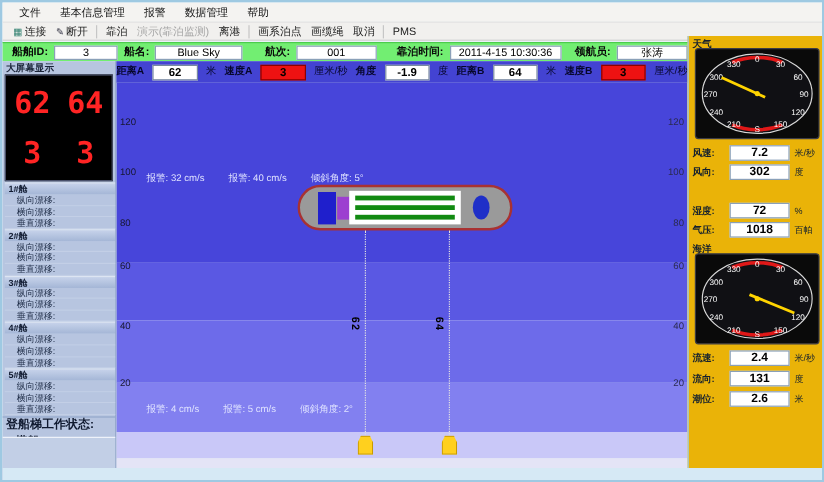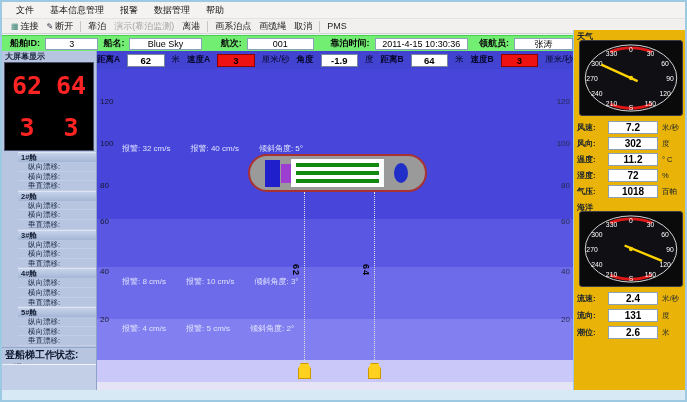--- a/index.html
+++ b/index.html
@@ -33,21 +33,21 @@
   
   .sidebar { position: absolute; left: 0; top: 49px; width: 95px; bottom: 0;
     background: #b7c5e0; border-right: 1px solid #8fa3c8; }
   .sb-title { height: 11px; line-height: 11px; font-size: 8px; font-weight: bold;
     color: #1a2438; padding-left: 3px; }
   .display { position: absolute; left: 2px; top: 11px; width: 90px; height: 89px;
     background: #000; border: 1px solid #49506a; }
   .display-row { display: flex; justify-content: space-around;
     color: #ff2424; font-family: "DejaVu Sans Mono", monospace;
     font-size: 25px; font-weight: bold; height: 42px; line-height: 46px; }
-  .holds { position: absolute; top: 101px; left: 16px; right: 0; }
+  .holds { position: absolute; top: 101px; left: 2px; right: 0; }
   .hold-header { height: 10px; line-height: 10px; font-size: 7.5px; font-weight: bold;
     color: #101a30; background: linear-gradient(#c6d2ea, #a4b6d6);
     border-top: 1px solid #dde5f2; padding-left: 3px; }
   .hold-row { height: 9.6px; line-height: 9.5px; font-size: 7.5px; color: #1c2a44;
     padding-left: 10px; border-bottom: 1px solid #c3cfe6; background: #b7c5e0; }
   .ladder { position: absolute; top: 296px; left: 0; right: 0; height: 14px;
     line-height: 14px; font-size: 10px; font-weight: bold; color: #101a30;
     padding-left: 3px; border-top: 1px solid #93a7ca; }
   .ladder .lval { margin-left: 8px; }
   .sb-strip1 { position: absolute; top: 313px; height: 38px; left: 0; right: 0;
@@ -219,26 +219,21 @@
     <div class="band band3"></div>
     <div class="band band4"></div>
     <div class="band dock"></div>
     <div class="band band6"></div>
 
     <div class="zone-text" style="top:74px">
       <span>报警: 32 cm/s</span>
       <span>报警: 40 cm/s</span>
       <span>倾斜角度: 5°</span>
     </div>
-    <div class="zone-text" style="top:207px">
-      <span>报警: 8 cm/s</span>
-      <span>报警: 10 cm/s</span>
-      <span>倾斜角度: 3°</span>
-    </div>
-    <div class="zone-text" style="top:254px">
+    <div class="zone-text" style="top:266px">
       <span>报警: 4 cm/s</span>
       <span>报警: 5 cm/s</span>
       <span>倾斜角度: 2°</span>
     </div>
 
     <span class="axis-label" style="left:3px;top:28px">120</span>
     <span class="axis-label" style="left:3px;top:70px">100</span>
     <span class="axis-label" style="left:3px;top:112px">80</span>
     <span class="axis-label" style="left:3px;top:148px">60</span>
     <span class="axis-label" style="left:3px;top:198px">40</span>
@@ -297,25 +292,20 @@
     <div class="prow" style="top:90px">
       <span class="plabel">风速:</span>
       <span class="pvalue">7.2</span>
       <span class="punit">米/秒</span>
     </div>
     <div class="prow" style="top:106px">
       <span class="plabel">风向:</span>
       <span class="pvalue">302</span>
       <span class="punit">度</span>
     </div>
-    <div class="prow" style="top:122px">
-      <span class="plabel">温度:</span>
-      <span class="pvalue">11.2</span>
-      <span class="punit">° C</span>
-    </div>
     <div class="prow" style="top:138px">
       <span class="plabel">湿度:</span>
       <span class="pvalue">72</span>
       <span class="punit">%</span>
     </div>
     <div class="prow" style="top:154px">
       <span class="plabel">气压:</span>
       <span class="pvalue">1018</span>
       <span class="punit">百帕</span>
     </div>

